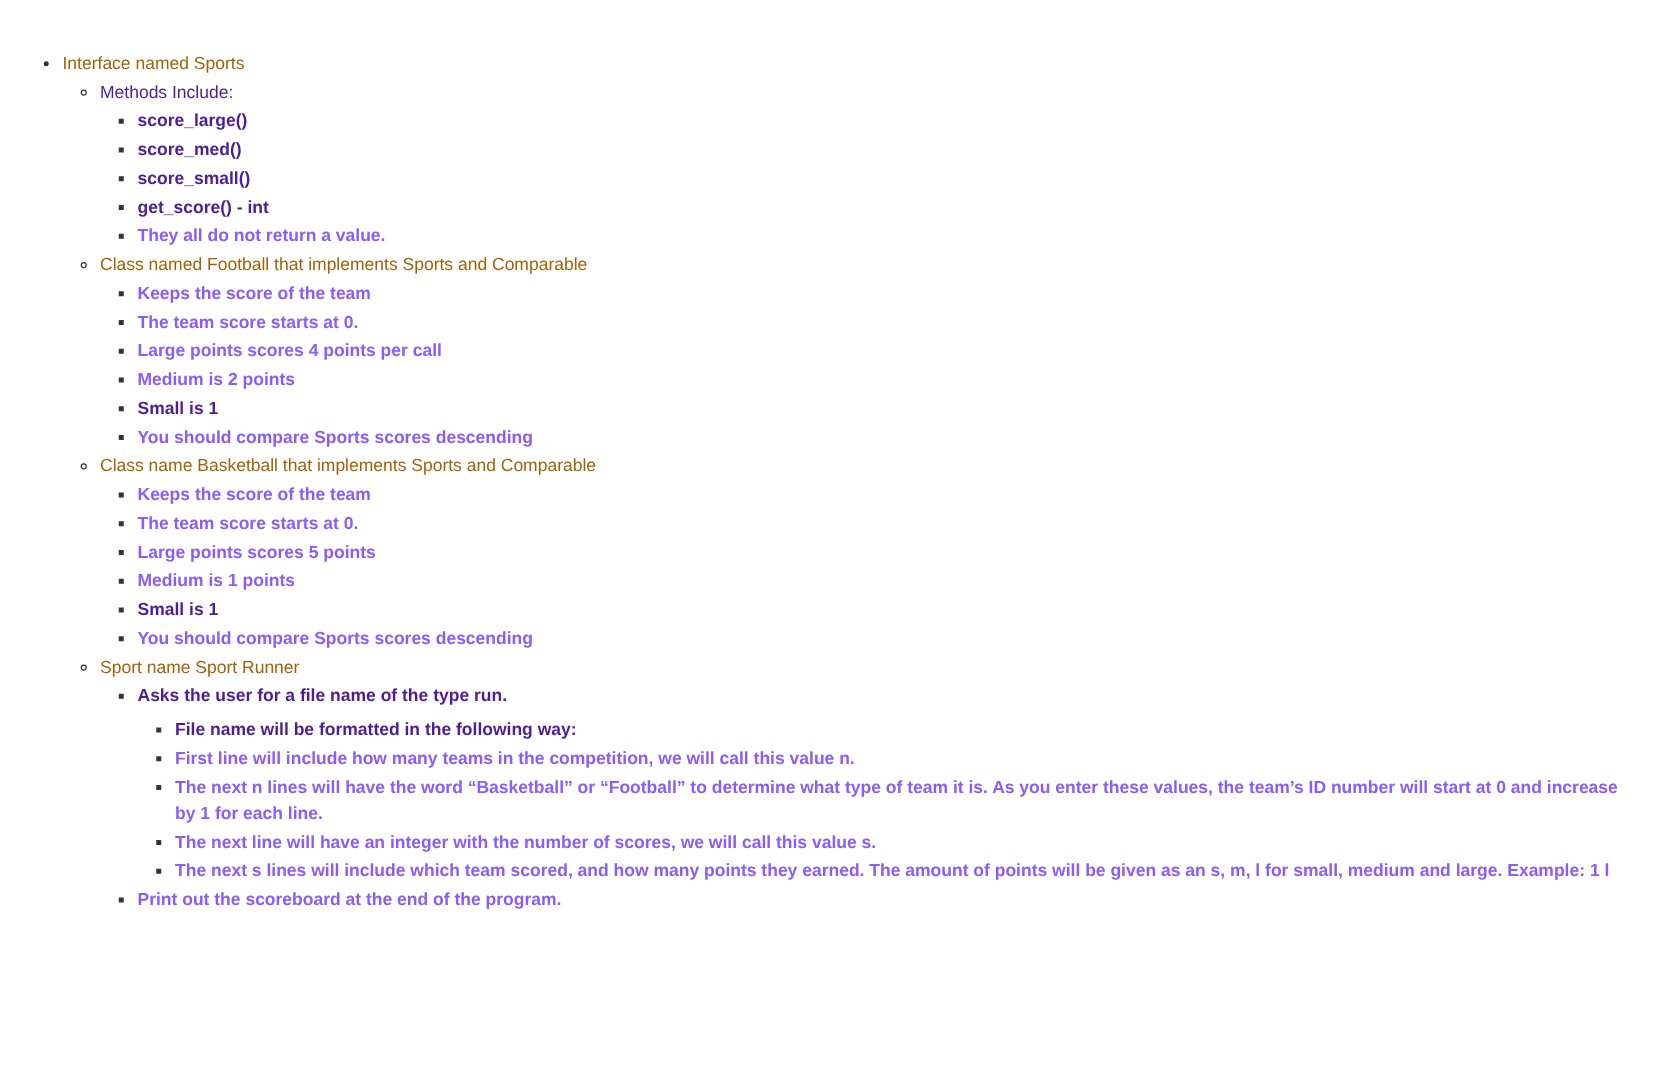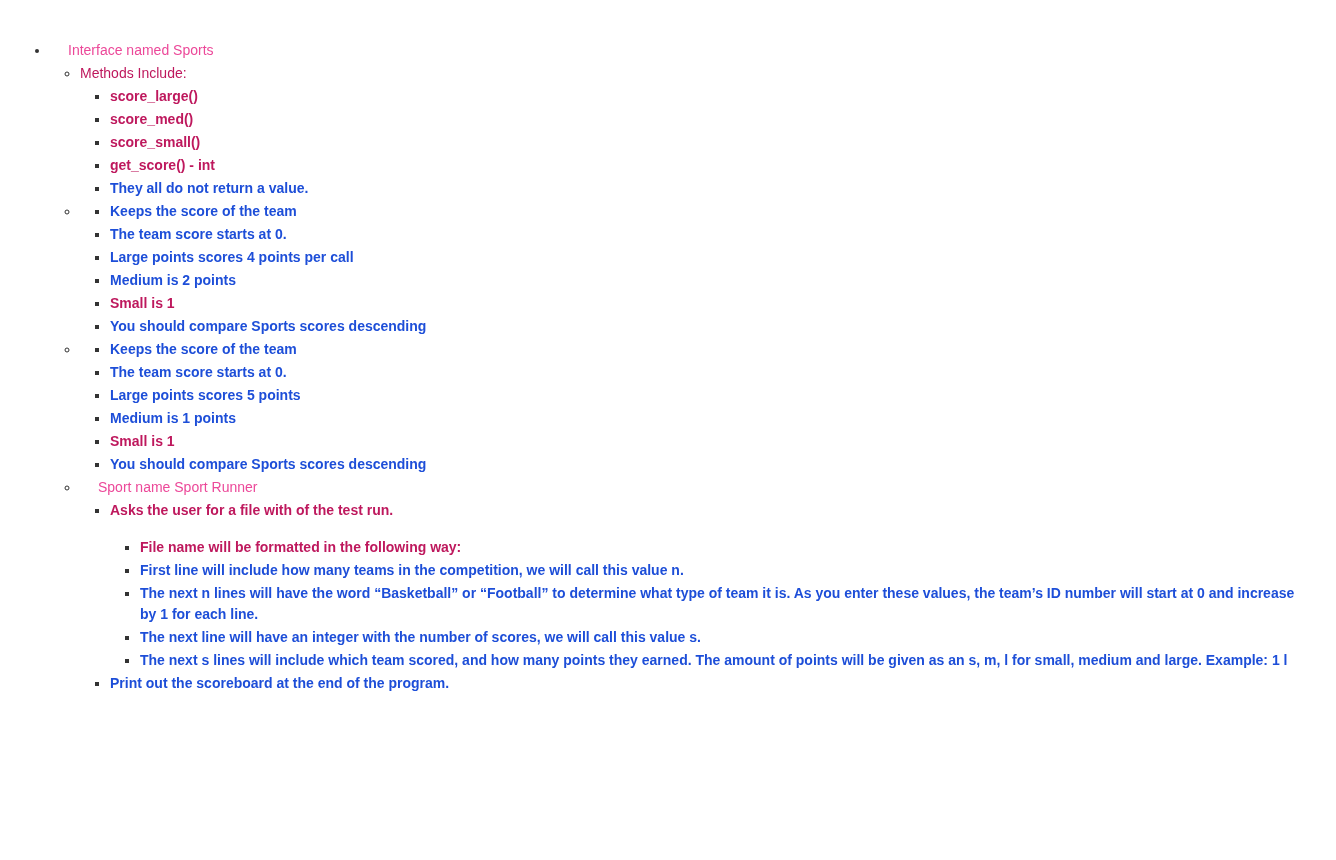--- a/index.html
+++ b/index.html
@@ -34,71 +34,70 @@
     ul.level3 {
       list-style-type: square;
       padding-left: 30px;
       margin-top: 2px;
       margin-bottom: 2px;
       font-weight: bold;
     }
     ul.level4 {
       list-style-type: square;
       padding-left: 30px;
-      margin-top: 16px;
+      margin-top: 6px;
       margin-bottom: 2px;
     }
     li {
       margin: 2px 0;
       line-height: 1.5;
     }
     .blue {
-      color: #ec4899;
-      margin-left: 18px;
+      color: #a16207;
     }
     .orange {
-      color: #1d4ed8;
+      color: #8b5cf6;
     }
     .black {
-      color: #be185d;
+      color: #4c1d95;
     }
   </style>
 </head>
 <body>
 
 <p class="intro-text"></p>
 
 <div id="content-root">
     <ul class="level1">
       <li><span class="blue">Interface named Sports</span><ul class="level2">
           <li><span class="black">Methods Include:</span><ul class="level3">
               <li><span class="black">score_large()</span></li>
               <li><span class="black">score_med()</span></li>
               <li><span class="black">score_small()</span></li>
               <li><span class="black">get_score() - int</span></li>
               <li><span class="orange">They all do not return a value.</span></li>
             </ul></li>
-          <li><ul class="level3">
+          <li><span class="blue">Class named Football that implements Sports and Comparable</span><ul class="level3">
               <li><span class="orange">Keeps the score of the team</span></li>
               <li><span class="orange">The team score starts at 0.</span></li>
               <li><span class="orange">Large points scores 4 points per call</span></li>
               <li><span class="orange">Medium is 2 points</span></li>
               <li><span class="black">Small is 1</span></li>
               <li><span class="orange">You should compare Sports scores descending</span></li>
             </ul></li>
-          <li><ul class="level3">
+          <li><span class="blue">Class name Basketball that implements Sports and Comparable</span><ul class="level3">
               <li><span class="orange">Keeps the score of the team</span></li>
               <li><span class="orange">The team score starts at 0.</span></li>
               <li><span class="orange">Large points scores 5 points</span></li>
               <li><span class="orange">Medium is 1 points</span></li>
               <li><span class="black">Small is 1</span></li>
               <li><span class="orange">You should compare Sports scores descending</span></li>
             </ul></li>
           <li><span class="blue">Sport name Sport Runner</span><ul class="level3">
-              <li><span class="black">Asks the user for a file with of the test run.</span><ul class="level4">
+              <li><span class="black">Asks the user for a file name of the type run.</span><ul class="level4">
                   <li><span class="black">File name will be formatted in the following way:</span><ul class="level5">
                       <li><span class="orange">First line will include how many teams in the competition, we will call this value n.</span></li>
                       <li><span class="orange">The next n lines will have the word “Basketball” or “Football” to determine what type of team it is. As you enter these values, the team’s ID number will start at 0 and increase by 1 for each line.</span></li>
                       <li><span class="orange">The next line will have an integer with the number of scores, we will call this value s.</span></li>
                       <li><span class="orange">The next s lines will include which team scored, and how many points they earned. The amount of points will be given as an s, m, l for small, medium and large. Example: 1 l</span></li>
                     </ul></li>
                 </ul></li>
               <li><span class="orange">Print out the scoreboard at the end of the program.</span></li>
             </ul></li>
         </ul></li>

